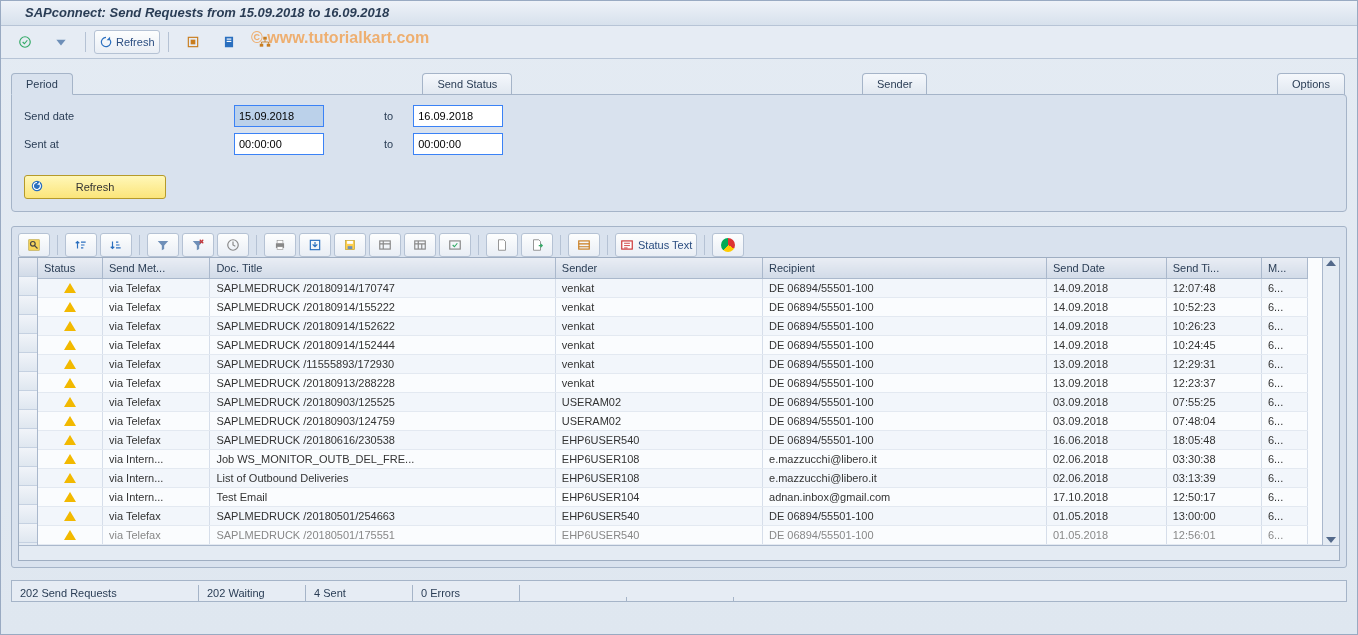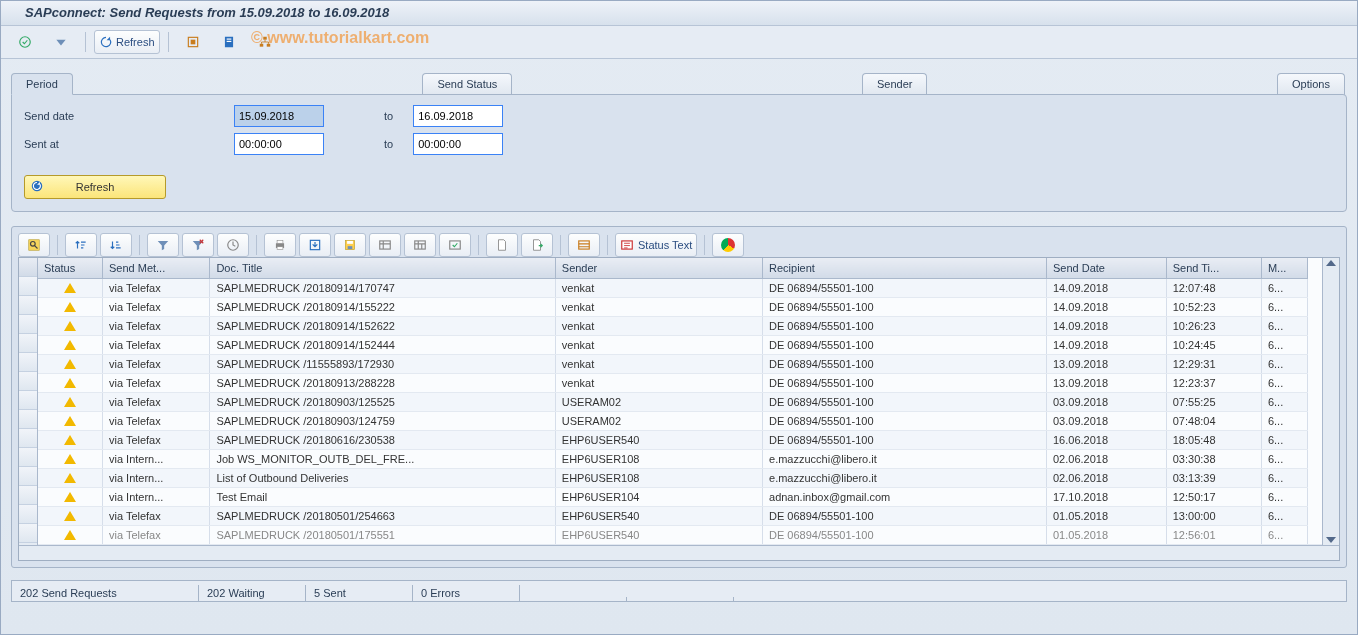--- a/index.html
+++ b/index.html
@@ -652,19 +652,19 @@
           <div class="arrow down"></div>
         </div>
       </div>
       <div class="hscroll"></div>
     </div>
   </div>
 
   <div class="status-bar">
     <div class="status-seg" style="min-width:170px">202 Send Requests</div>
     <div class="status-seg">202 Waiting</div>
-    <div class="status-seg">5 Sent</div>
+    <div class="status-seg">4 Sent</div>
     <div class="status-seg">0 Errors</div>
     <div class="status-seg"></div>
     <div class="status-seg"></div>
     <div class="status-seg" style="flex:1;border-right:none"></div>
   </div>
 </div>
 
 </body></html>

